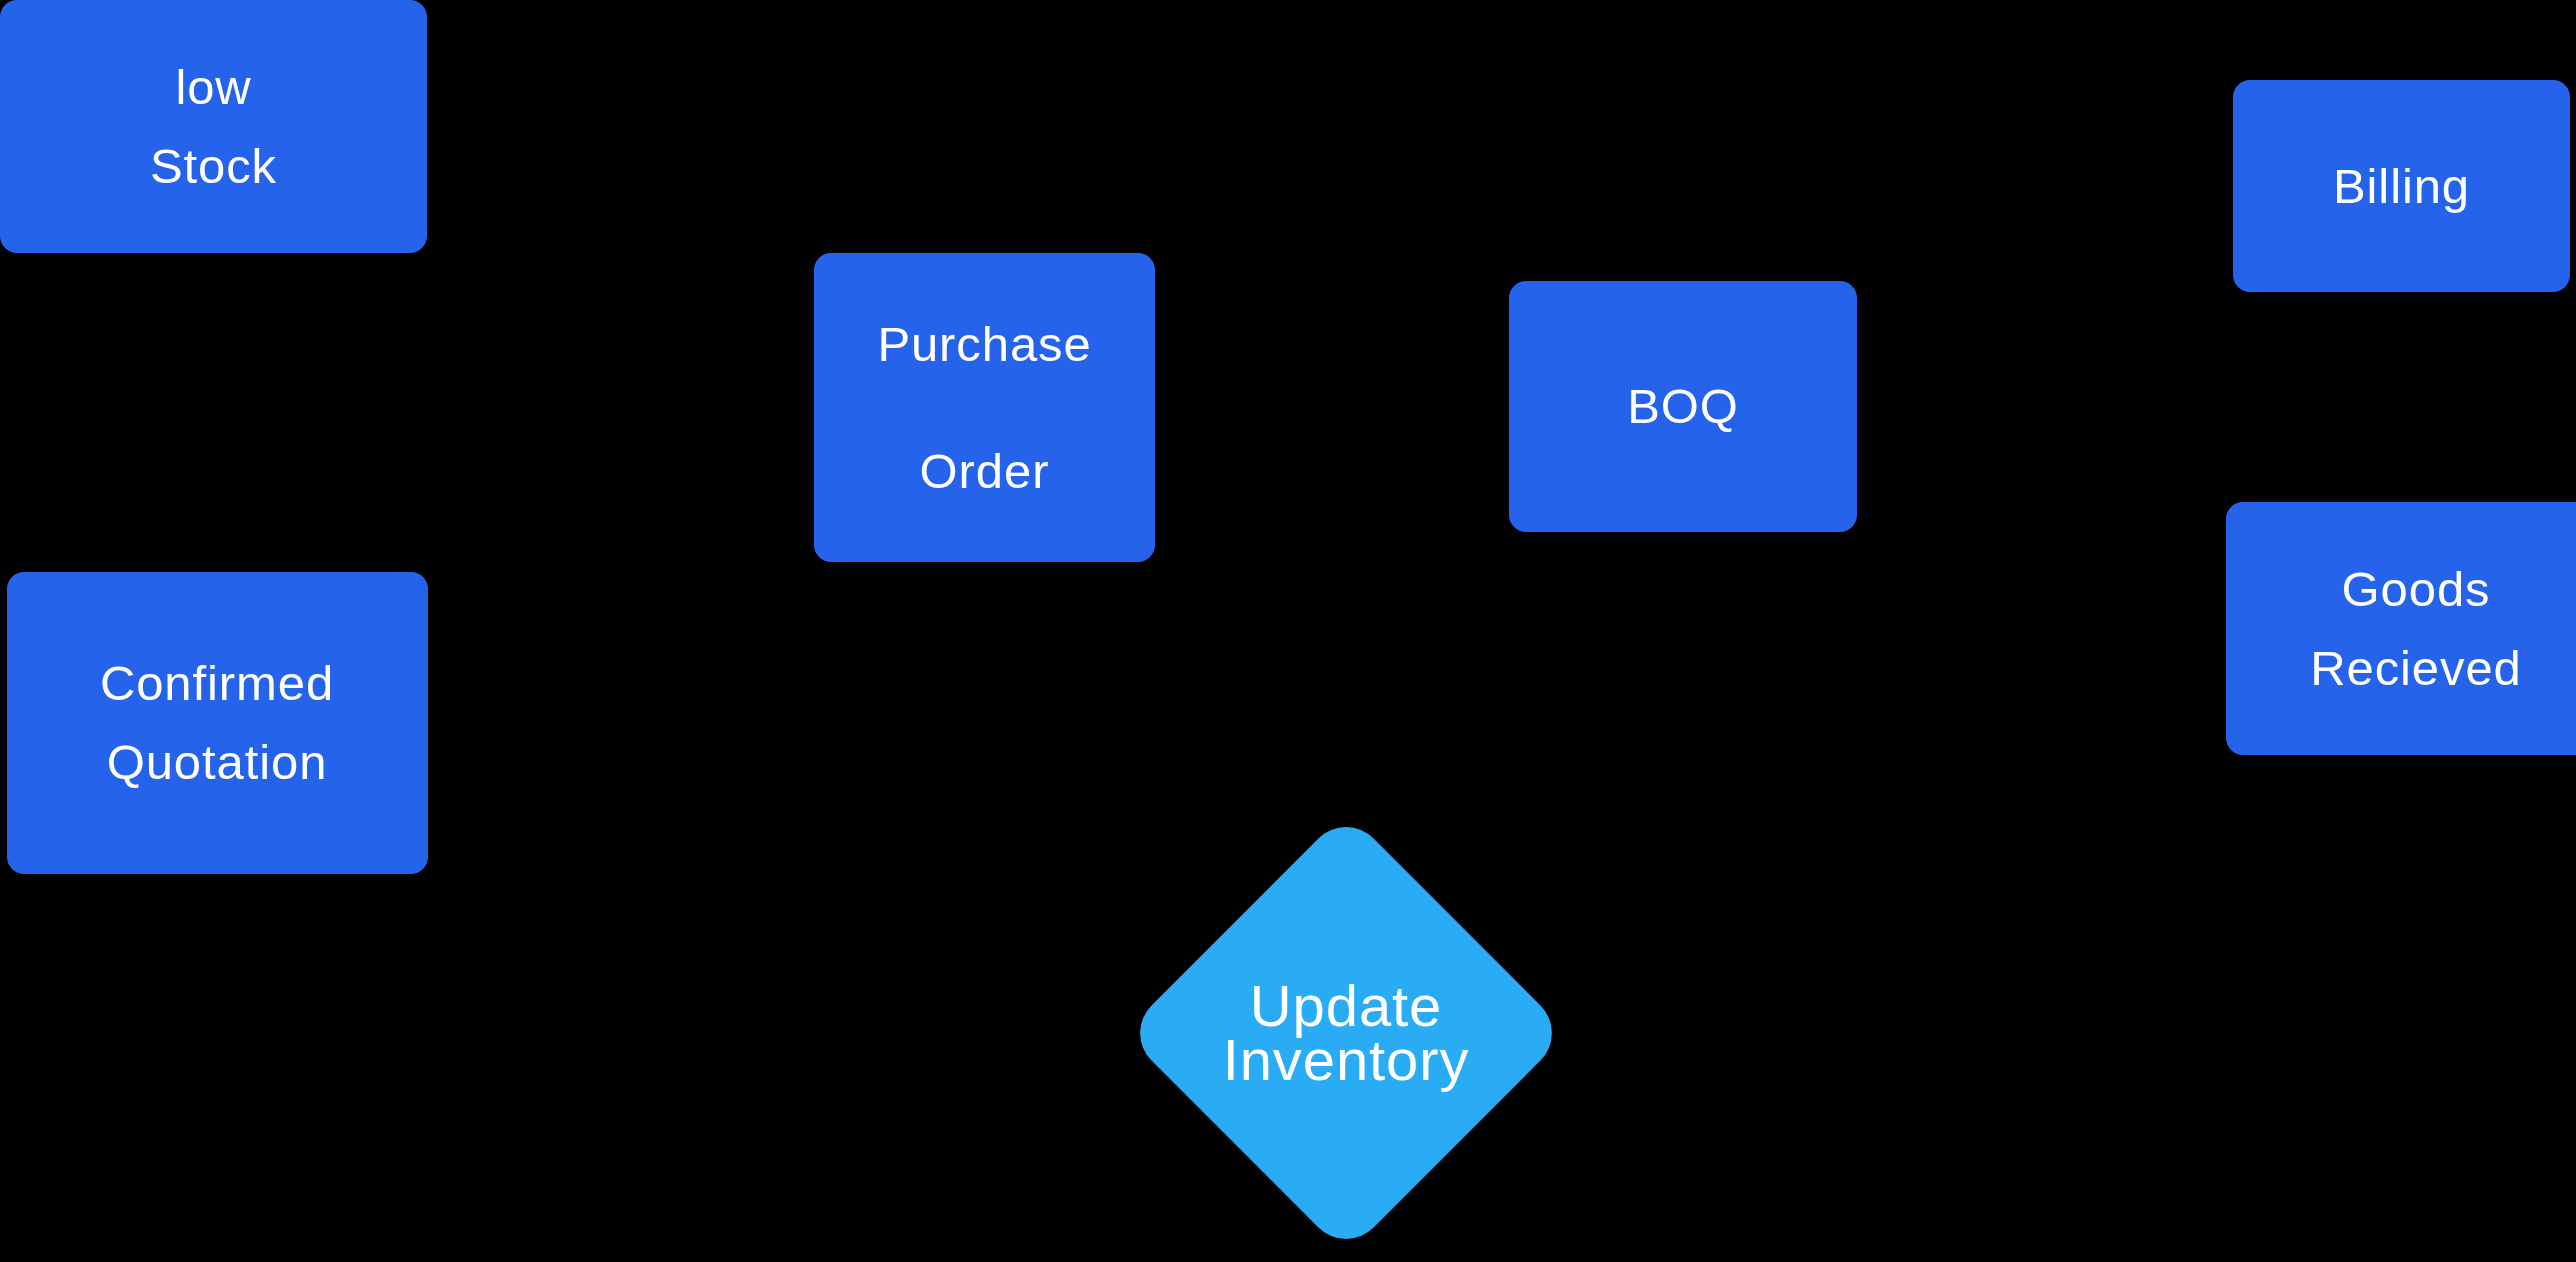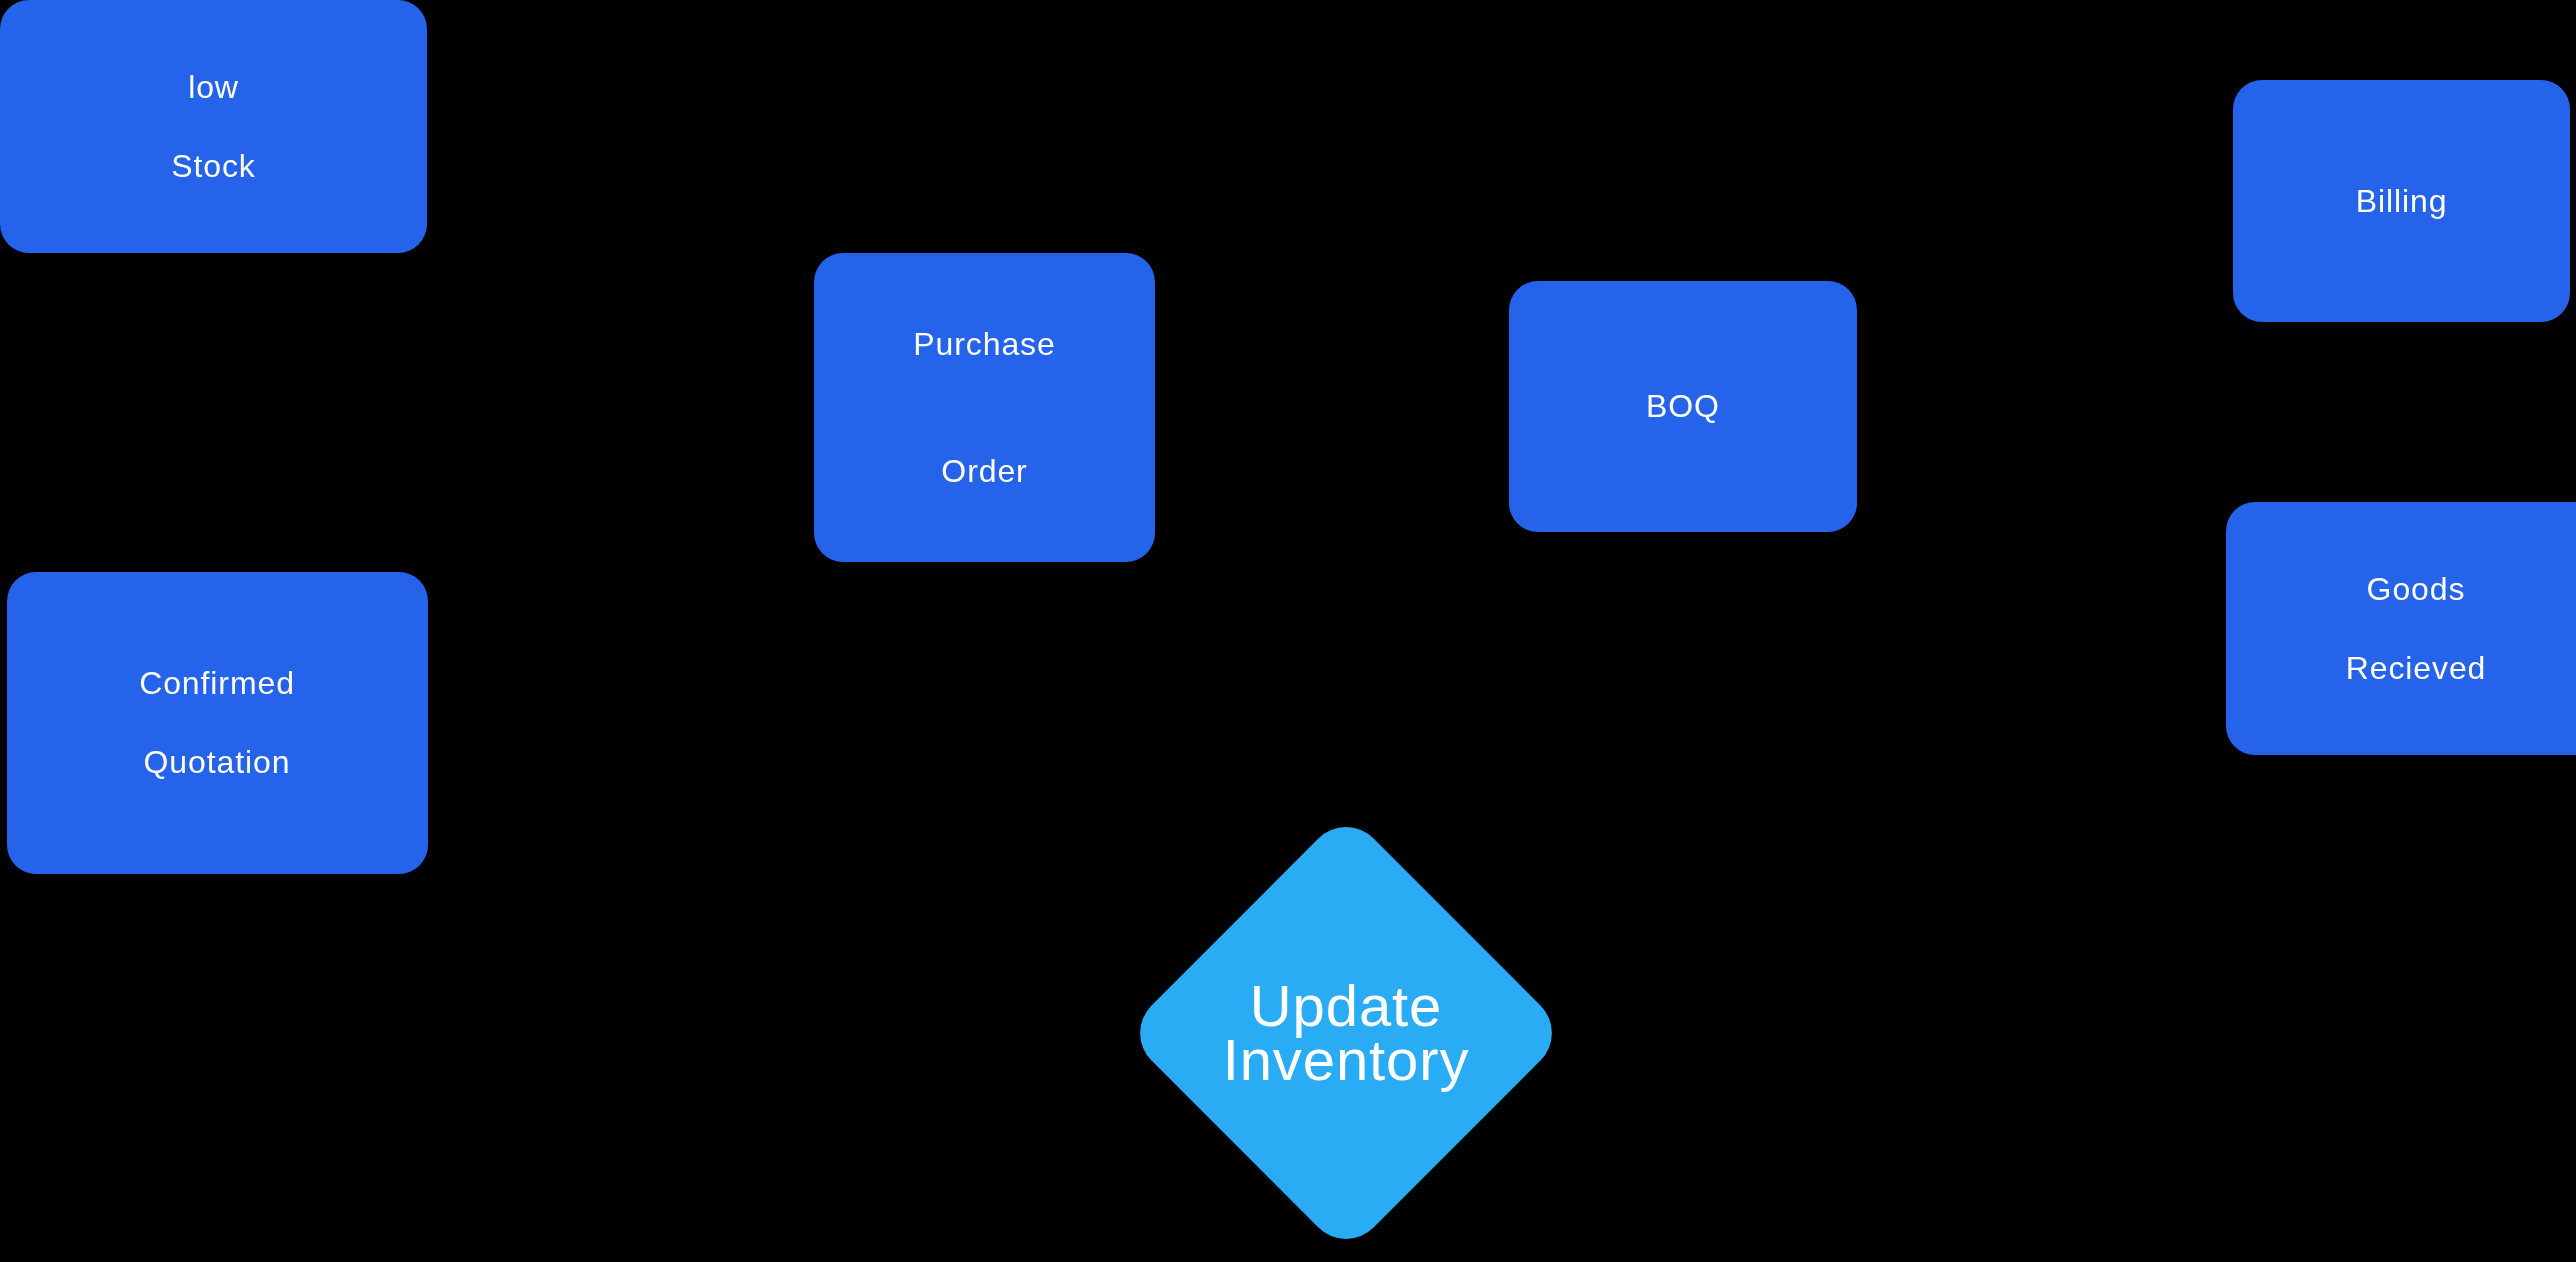--- a/index.html
+++ b/index.html
@@ -18,33 +18,33 @@
     position: absolute;
     display: flex;
     flex-direction: column;
     align-items: center;
     justify-content: center;
     text-align: center;
     box-sizing: border-box;
     cursor: default;
   }
   .rect {
-    border-radius: 29px;
-    font-size: 32px;
+    border-radius: 17px;
+    font-size: 49px;
     line-height: 79px;
     letter-spacing: 0.9px;
     font-weight: 400;
     text-align: right;
   }
   
   .pos-low-stock            { left: 0px;    top: 0px;    width: 427px; height: 253px; }
   .pos-confirmed-quotation  { left: 6.5px;    top: 572px;  width: 421px; height: 302px; }
   .pos-purchase-order       { left: 814px;  top: 253px;  width: 341px; height: 309px; gap: 48px; }
   .pos-boq                  { left: 1509px; top: 281px;  width: 348px; height: 251px; }
-  .pos-billing              { left: 2233px; top: 80px;   width: 337px; height: 242px; }
+  .pos-billing              { left: 2233px; top: 80px;   width: 337px; height: 212px; }
   .pos-goods-recieved       { left: 2226px; top: 502px;  width: 380px; height: 253px; }
 
   .diamond-wrap {
     position: absolute;
     left: 1189px;
     top: 876px;
     width: 314px;
     height: 314px;
   }
   .diamond-shape {

